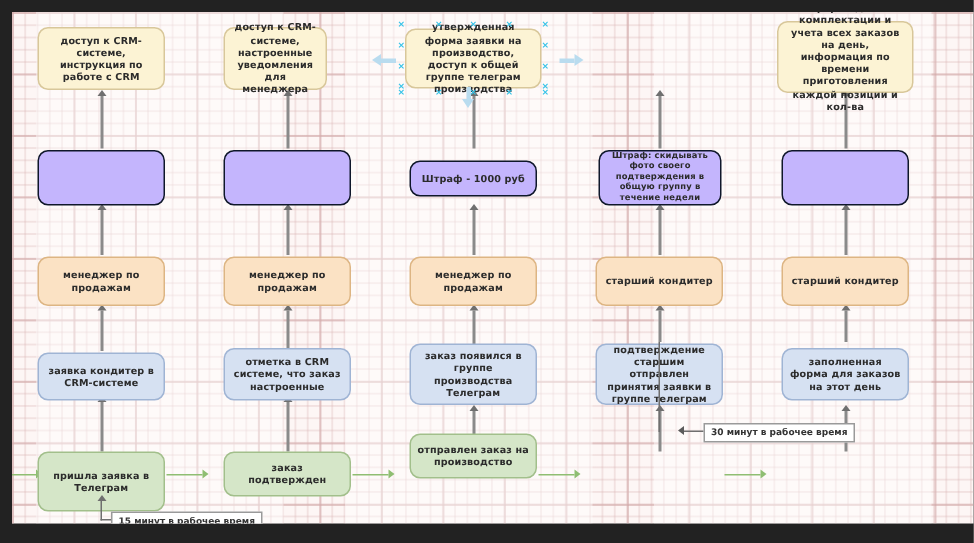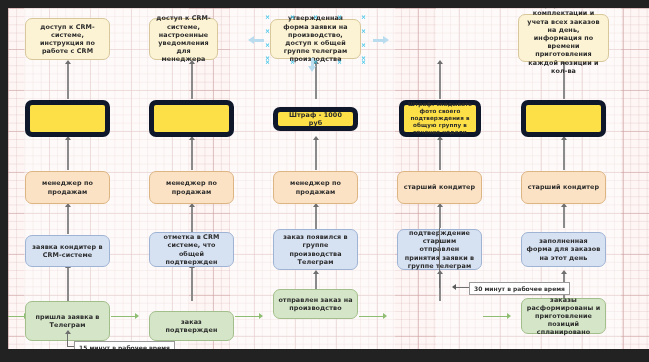--- a/index.html
+++ b/index.html
@@ -38,21 +38,21 @@
     border-radius:7px;
     display:flex;align-items:center;justify-content:center;
     text-align:center;
     padding:3px 4px;
     font-size:6.4px;line-height:8.2px;
     color:#2b2b2b;
     font-weight:bold;
     letter-spacing:.1px;
   }
   .n-yellow{background:#fcf3d4;border:1px solid #d8c79a;}
-  .n-red{background:#fde047;border:5px solid #0f172a;}
+  .n-red{background:#c4b5fd;border:1px solid #0f172a;}
   .n-orange{background:#fbe2c4;border:1px solid #ddb583;}
   .n-blue{background:#d6e1f2;border:1px solid #9fb4d4;}
   .n-green{background:#d5e6c8;border:1px solid #a2bf8b;}
 
   .conn{position:absolute;background:#8a8a8a;width:1.6px;}
   .arrow-up{
     position:absolute;width:0;height:0;
     border-left:3.2px solid transparent;border-right:3.2px solid transparent;
     border-bottom:4px solid #6f6f6f;
   }
@@ -198,36 +198,35 @@
     <div class="node n-orange" style="left:141px;top:163px;width:85px;height:33px;">менеджер по продажам</div>
 
     <div class="node n-orange" style="left:265px;top:163px;width:85px;height:33px;">менеджер по продажам</div>
 
     <div class="node n-orange" style="left:389px;top:163px;width:85px;height:33px;">старший кондитер</div>
 
     <div class="node n-orange" style="left:513px;top:163px;width:85px;height:33px;">старший кондитер</div>
 
     <div class="node n-blue" style="left:17px;top:227px;width:85px;height:32px;">заявка кондитер в CRM-системе</div>
 
-    <div class="node n-blue" style="left:141px;top:224px;width:85px;height:35px;">отметка в CRM системе, что общей подтвержден</div>
+    <div class="node n-blue" style="left:141px;top:224px;width:85px;height:35px;">отметка в CRM системе, что заказ настроенные</div>
 
     <div class="node n-blue" style="left:265px;top:221px;width:85px;height:41px;">заказ появился в группе производства Телеграм</div>
 
     <div class="node n-blue" style="left:389px;top:221px;width:85px;height:41px;">подтверждение старшим отправлен принятия заявки в группе телеграм</div>
 
     <div class="node n-blue" style="left:513px;top:224px;width:85px;height:35px;">заполненная форма для заказов на этот день</div>
 
     <div class="node n-green" style="left:17px;top:293px;width:85px;height:40px;">пришла заявка в Телеграм</div>
 
-    <div class="node n-green" style="left:141px;top:303px;width:85px;height:30px;">заказ подтвержден</div>
+    <div class="node n-green" style="left:141px;top:293px;width:85px;height:30px;">заказ подтвержден</div>
 
     <div class="node n-green" style="left:265px;top:281px;width:85px;height:30px;">отправлен заказ на производство</div>
 
 
-    <div class="node n-green" style="left:513px;top:290px;width:85px;height:36px;">заказы расформированы и приготовление позиций спланировано</div>
 
     <div class="gvert" style="left:59px;top:325px;height:14px;"></div>
     <div class="arrow-up" style="left:56.5px;top:322px;"></div>
     <div class="gline" style="left:59px;top:338px;width:8px;"></div>
     <div class="timelabel" style="left:66px;top:333px;">15 минут в рабочее время</div>
 
     <div class="harrow-head left" style="left:444px;top:276px;"></div>
     <div class="gline" style="left:448px;top:279px;width:14px;"></div>
     <div class="timelabel" style="left:461px;top:274px;">30 минут в рабочее время</div>
     <div class="gvert" style="left:431px;top:220px;height:60px;"></div>

